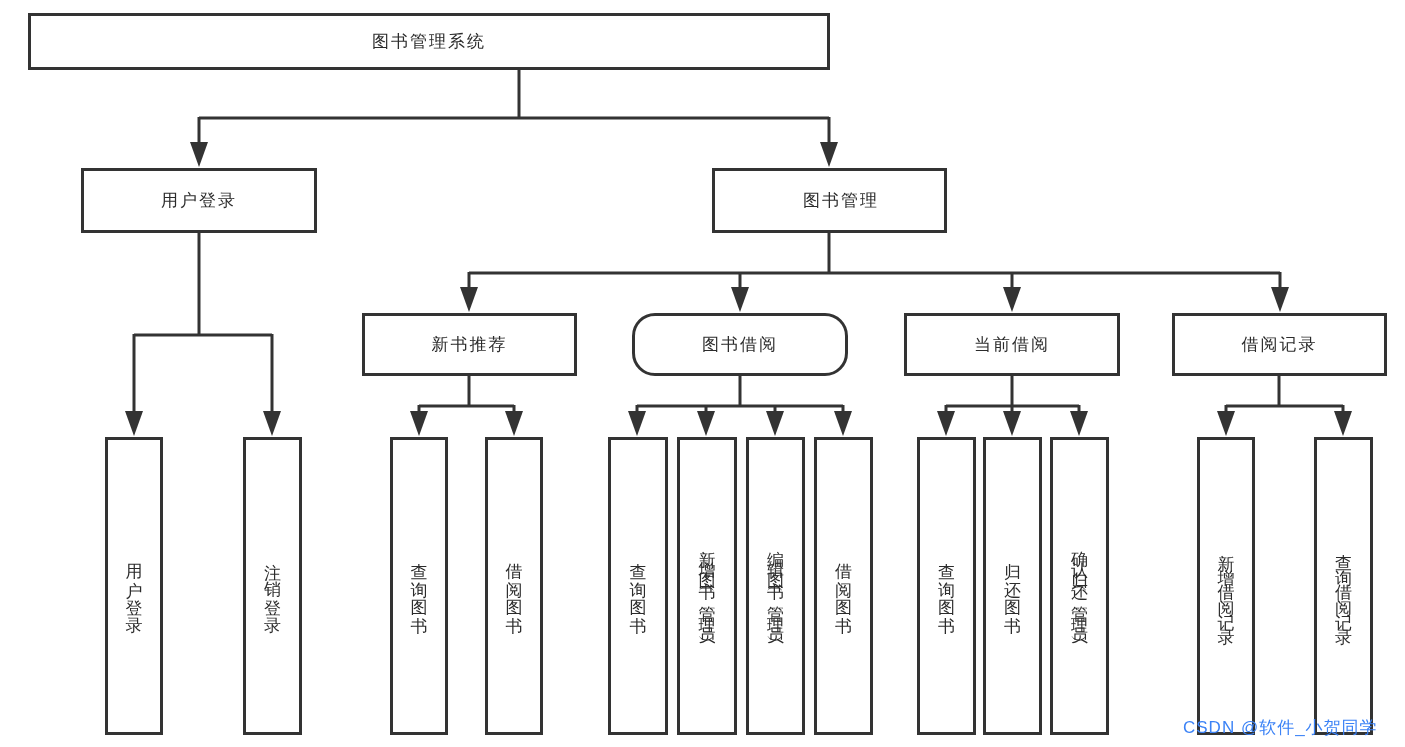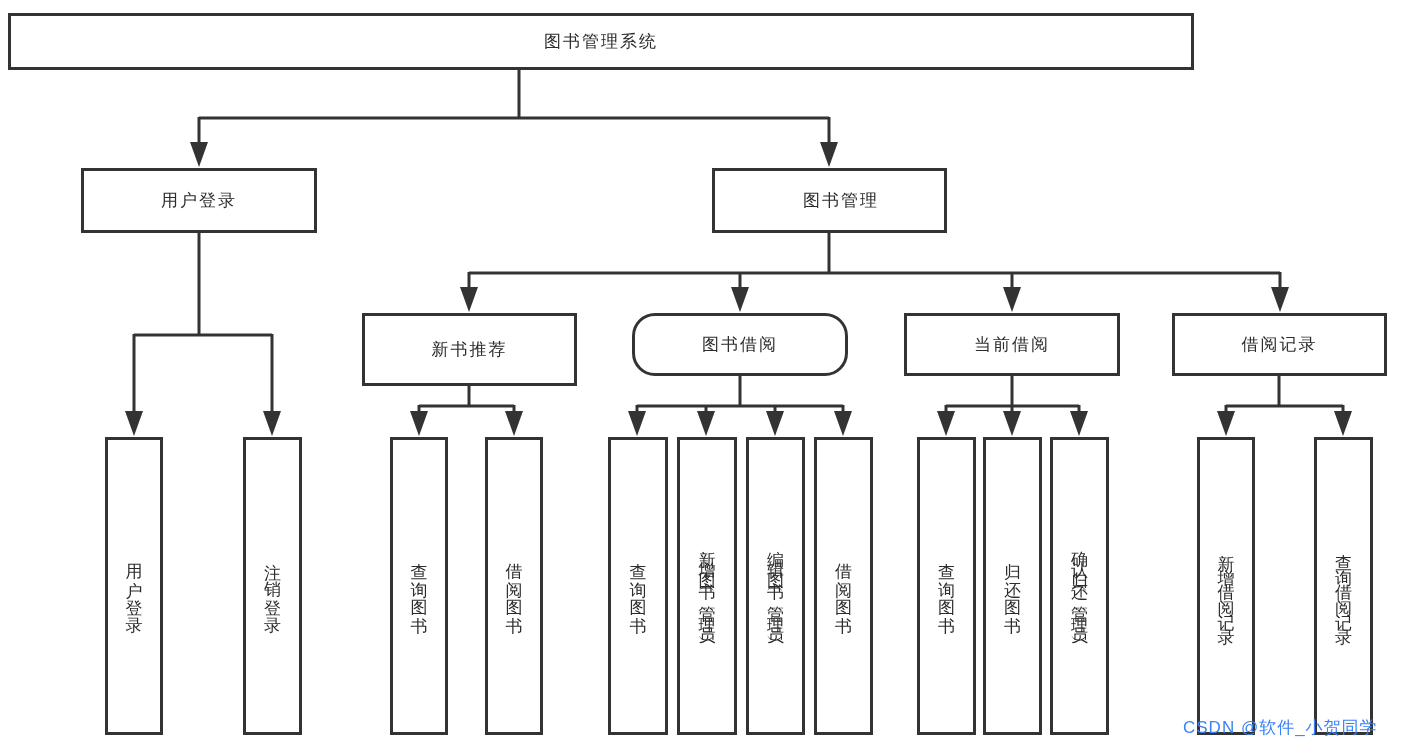--- a/index.html
+++ b/index.html
@@ -126,32 +126,32 @@
       <polygon points="766,411 784,411 775,436"></polygon>
       <polygon points="834,411 852,411 843,436"></polygon>
       <polygon points="937,411 955,411 946,436"></polygon>
       <polygon points="1003,411 1021,411 1012,436"></polygon>
       <polygon points="1070,411 1088,411 1079,436"></polygon>
       <polygon points="1217,411 1235,411 1226,436"></polygon>
       <polygon points="1334,411 1352,411 1343,436"></polygon>
     </g>
   </svg>
 
-  <div class="node" style="left:8px; top:13px; width:1186px; height:57px;align-items:center;">
+  <div class="node" style="left:28px; top:13px; width:802px; height:57px;align-items:center;">
     <span>图书管理系统</span>
   </div>
 
   <div class="node" style="left:81px; top:168px; width:236px; height:65px;">
     <span>用户登录</span>
   </div>
   <div class="node" style="left:712px; top:168px; width:235px; height:65px;padding-left:23px;">
     <span>图书管理</span>
   </div>
 
-  <div class="node" style="left:362px; top:313px; width:215px; height:73px;">
+  <div class="node" style="left:362px; top:313px; width:215px; height:63px;">
     <span>新书推荐</span>
   </div>
   <div class="node" style="left:632px; top:313px; width:216px; height:63px;border-radius:23px;">
     <span>图书借阅</span>
   </div>
   <div class="node" style="left:904px; top:313px; width:216px; height:63px;">
     <span>当前借阅</span>
   </div>
   <div class="node" style="left:1172px; top:313px; width:215px; height:63px;">
     <span>借阅记录</span>

